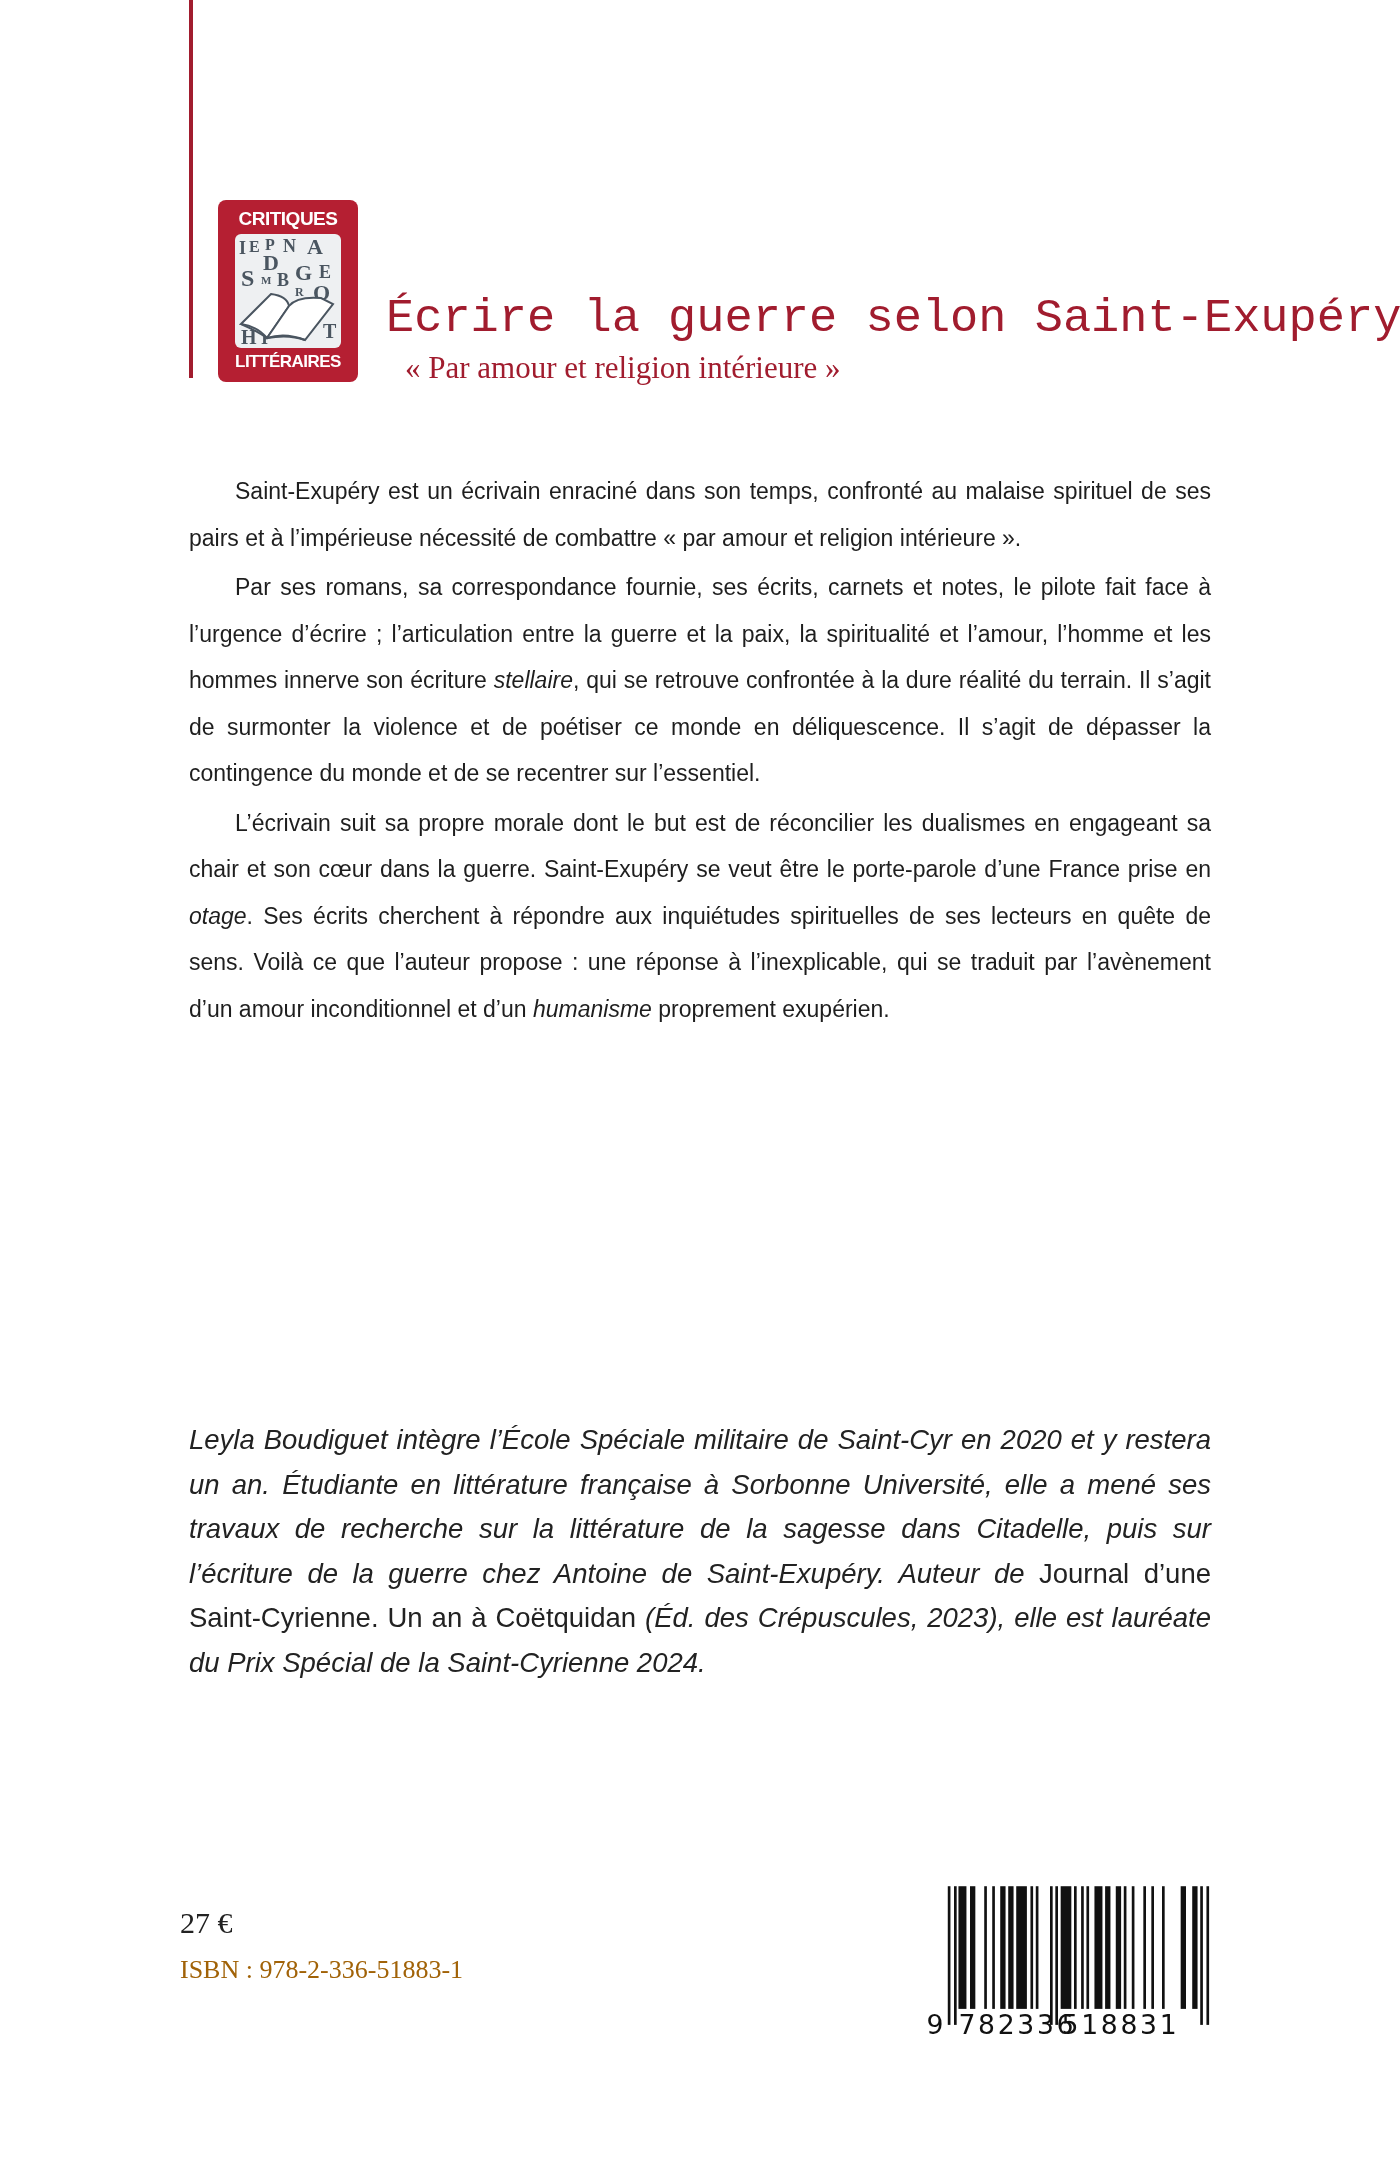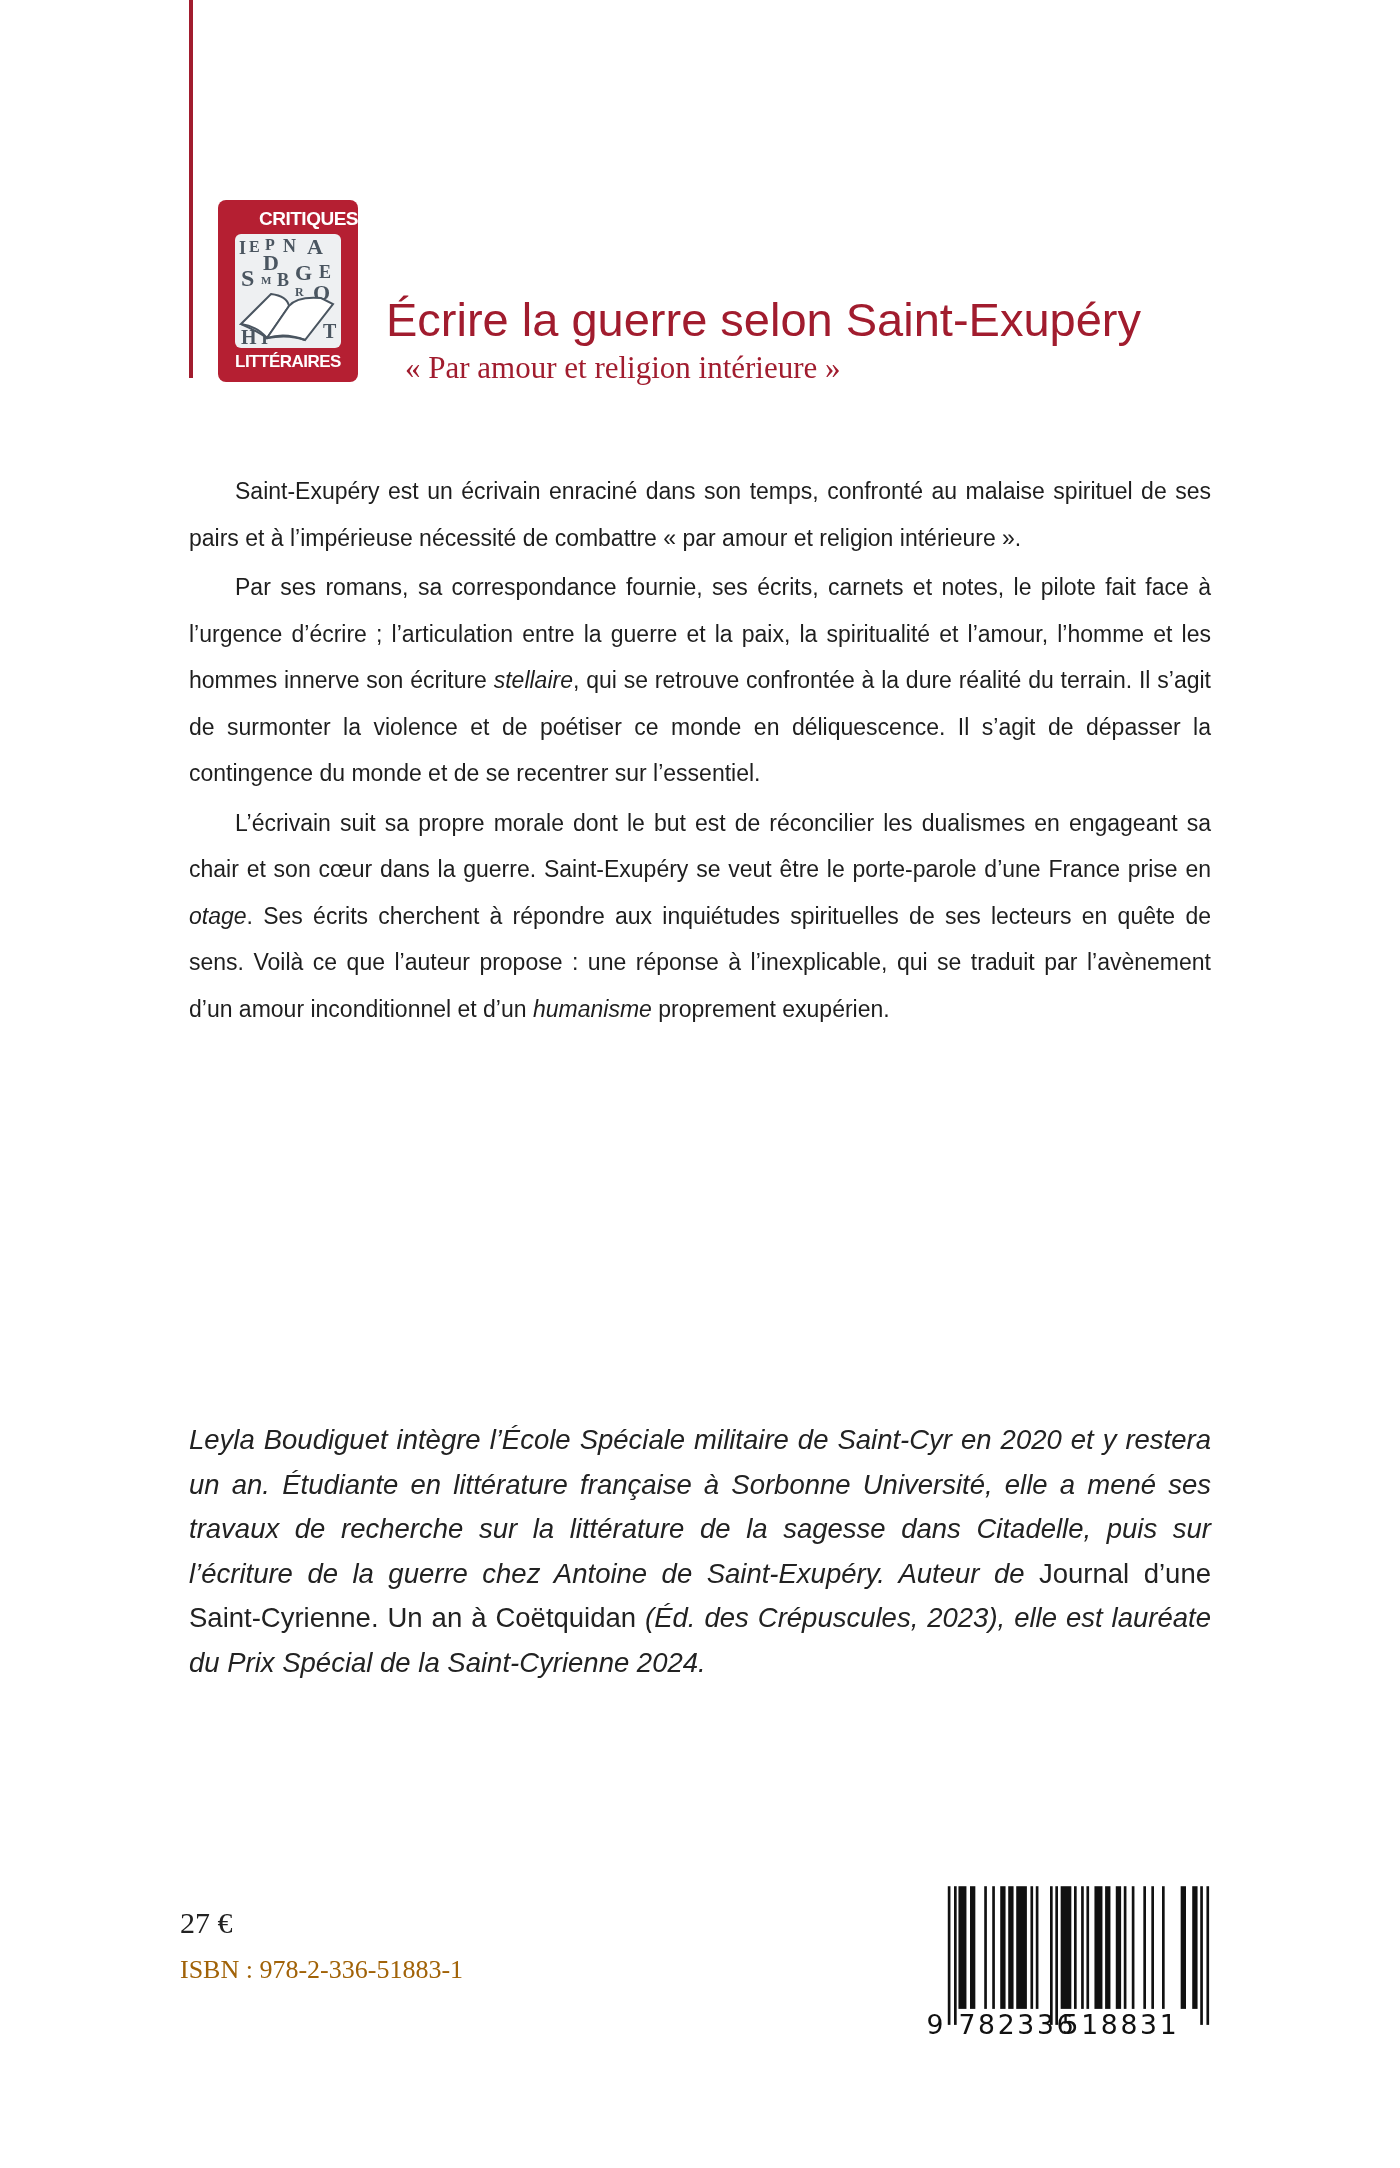--- a/index.html
+++ b/index.html
@@ -1,22 +1,22 @@
 <!DOCTYPE html>
 <html><head>
 <meta charset="utf-8">
 <style>
   html,body{margin:0;padding:0;background:#fff;}
   body{width:1400px;height:2168px;position:relative;overflow:hidden;}
   .vline{position:absolute;left:189px;top:0;width:4px;height:378px;background:#a11c2e;}
   .logo{position:absolute;left:218px;top:200px;width:140px;height:182px;background:#b51f32;border-radius:8px;}
   .logo .lt{position:absolute;left:0;width:140px;text-align:center;color:#fff;font-family:"Liberation Sans",sans-serif;font-weight:bold;font-size:19px;letter-spacing:-0.5px;}
-  .logo .top{top:8px;text-align:right;} .logo .bot{top:152px;font-size:17px;}
+  .logo .top{top:8px;} .logo .bot{top:152px;font-size:17px;}
   .logo .pic{position:absolute;left:17px;top:34px;width:106px;height:114px;background:#eef0f2;border-radius:6px;overflow:hidden;}
-  .title{position:absolute;left:386px;top:292px;font-family:Liberation Sans, sans-serif;font-size:47px;color:#a11c2e;white-space:nowrap;}
+  .title{position:absolute;left:386px;top:292px;font-family:Liberation Mono, monospace;font-size:47px;color:#a11c2e;white-space:nowrap;}
   .subtitle{position:absolute;left:405px;top:350px;font-family:"Liberation Serif",serif;font-size:31px;color:#a11c2e;white-space:nowrap;}
   .body{position:absolute;left:189px;top:436px;width:1022px;font-family:"Liberation Sans",sans-serif;font-size:23px;line-height:46.5px;color:#1e1e1e;text-align:justify;margin-top:32px;}
   .body p{margin:0 0 3px 0;text-indent:46px;}
   .bio{position:absolute;left:189px;top:1418px;width:1022px;font-family:"Liberation Sans",sans-serif;font-size:27.5px;line-height:44.5px;color:#222;font-style:italic;text-align:justify;}
   .bio b{font-weight:normal;}
   .bio .up{font-style:normal;}
   .credits{position:absolute;left:180px;top:1852px;font-family:"Liberation Serif",serif;font-size:26px;line-height:36px;color:#222;}
   .isbn{position:absolute;left:180px;top:1955px;font-family:"Liberation Serif",serif;font-size:26px;color:#a16207;}
   .price{position:absolute;left:180px;top:1906px;font-family:"Liberation Serif",serif;font-size:30px;color:#222;}
   .barcode{position:absolute;left:898px;top:1862px;width:320px;height:180px;}

